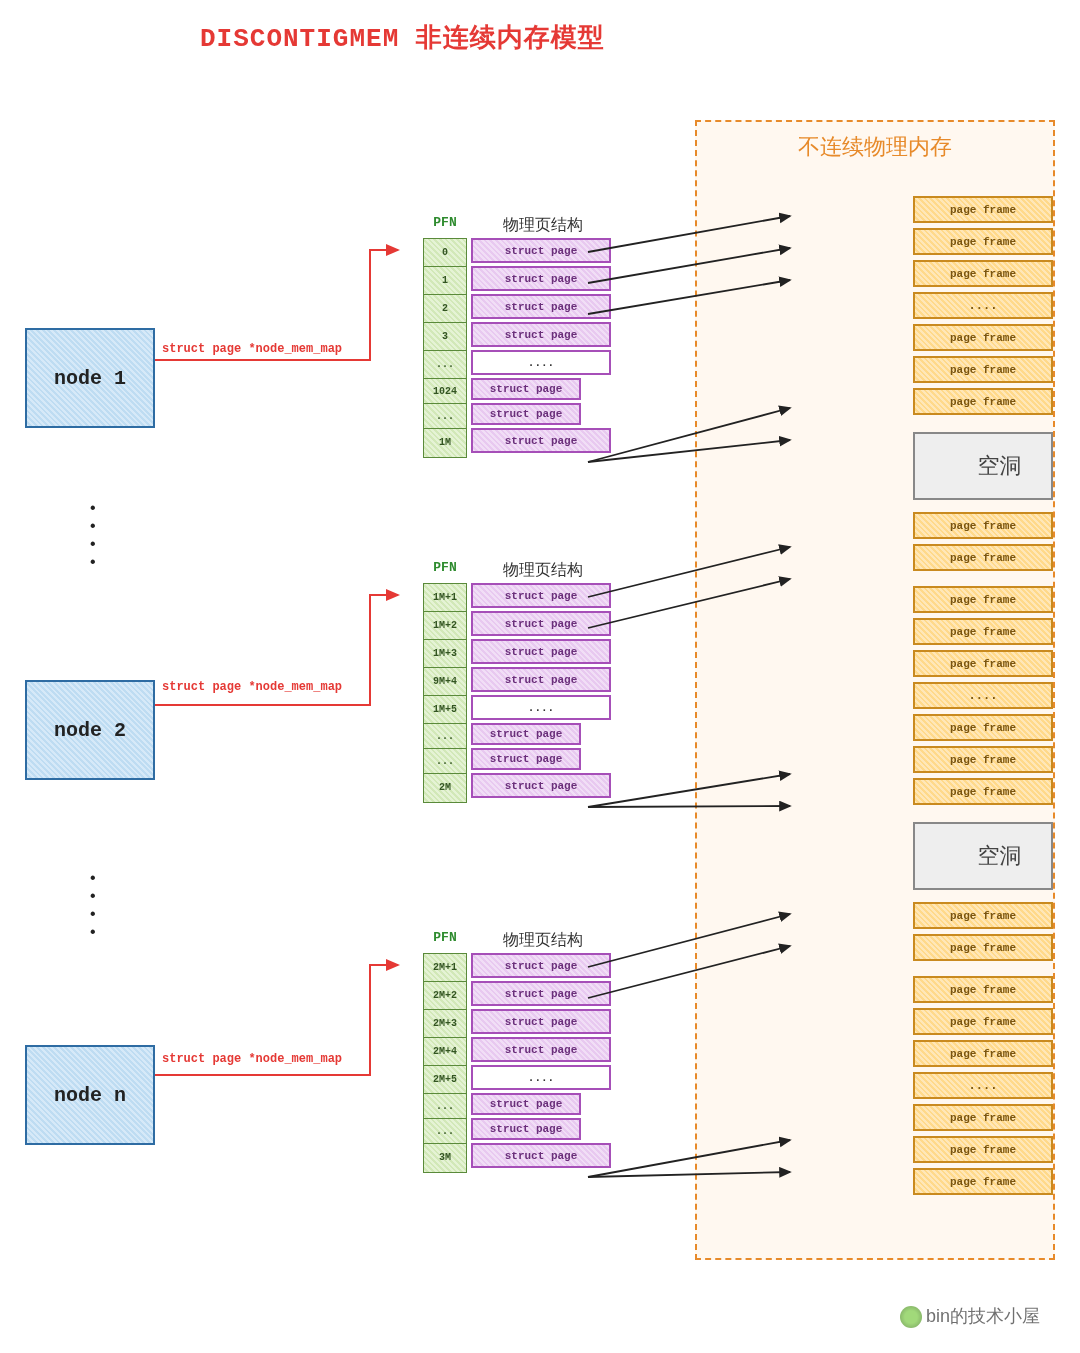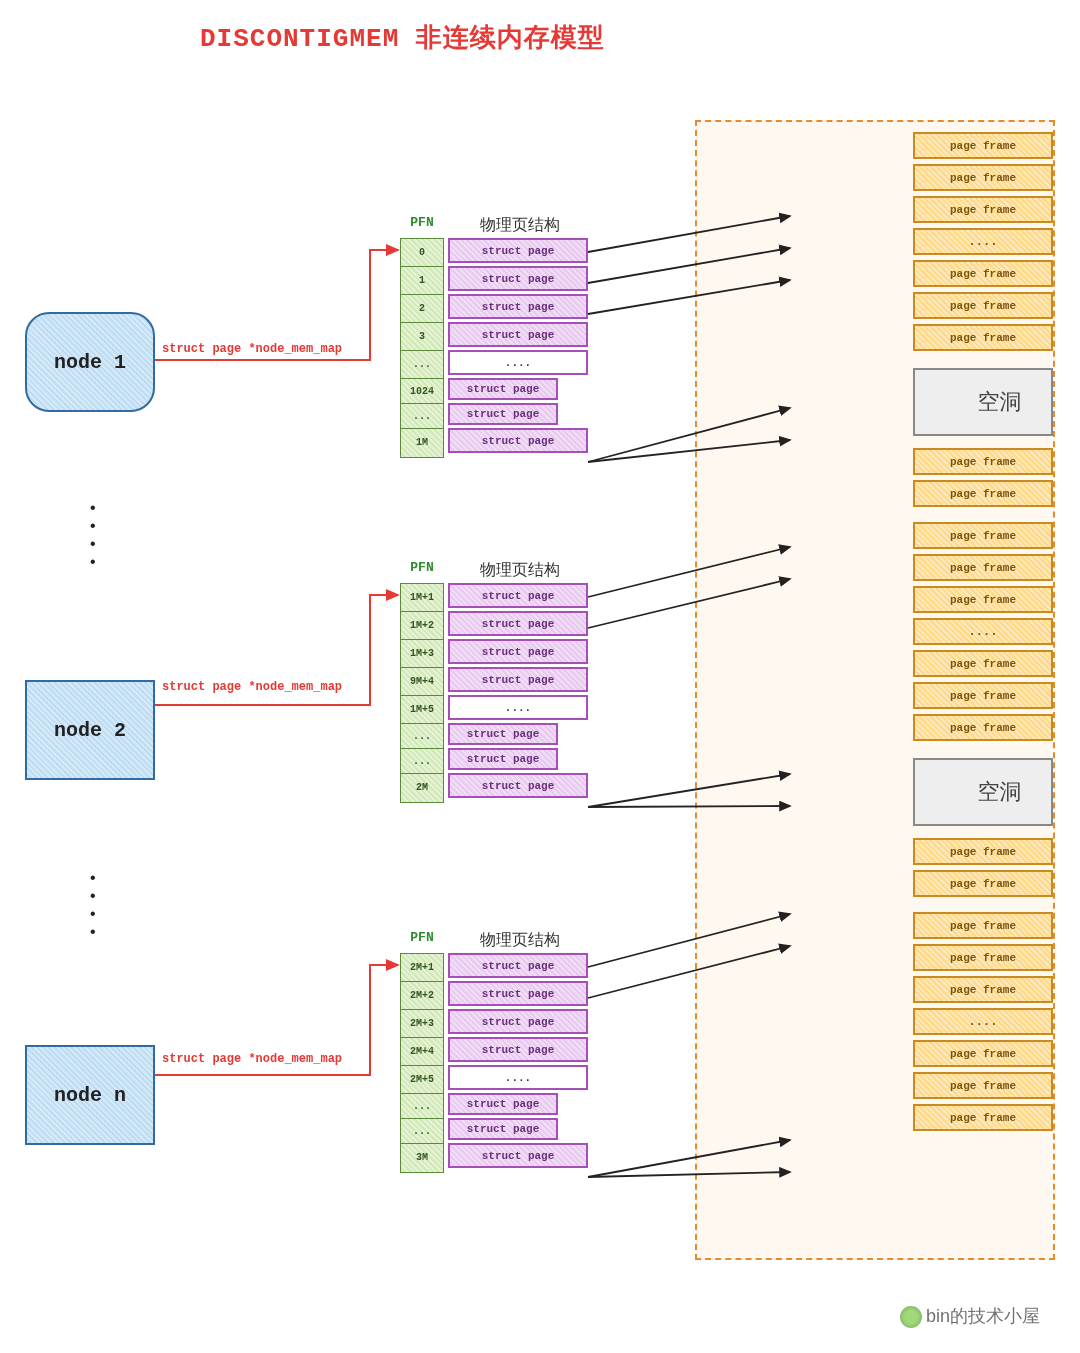--- a/index.html
+++ b/index.html
@@ -97,21 +97,21 @@
   .pointer-label {
     position: absolute;
     font-size: 12px;
     color: #e53935;
     font-weight: bold;
   }
 
   
   .pfn-table {
     position: absolute;
-    left: 400px;
+    left: 423px;
   }
   .pfn-header {
     display: flex;
     margin-bottom: 2px;
   }
   .pfn-hlabel {
     width: 44px;
     font-size: 13px;
     font-weight: bold;
     color: #2e8b2e;
@@ -187,20 +187,21 @@
     vertical-align: middle;
     margin-right:4px;
   }
 </style>
 </head>
 <body>
 
 <div class="title">DISCONTIGMEM 非连续内存模型</div>
 
 <div class="phys-mem">
+  <div class="phys-mem-title">不连续物理内存</div>
   <div class="frame-col" id="frame-col">
       <div class="page-frame">page frame</div>
       <div class="page-frame">page frame</div>
       <div class="page-frame">page frame</div>
       <div class="page-frame dots">....</div>
       <div class="page-frame">page frame</div>
       <div class="page-frame">page frame</div>
       <div class="page-frame">page frame</div>
       <div class="hole">空洞</div>
       <div class="page-frame">page frame</div>
@@ -219,21 +220,21 @@
       <div class="page-frame">page frame</div>
       <div class="page-frame">page frame</div>
       <div class="page-frame dots">....</div>
       <div class="page-frame">page frame</div>
       <div class="page-frame">page frame</div>
       <div class="page-frame">page frame</div>
     </div>
 </div>
 
 <div id="nodes-container">
-    <div class="node-box" style="top: 312px; border-radius: 24px;">node 1</div>
+    <div class="node-box" style="top: 328px;">node 1</div>
     <div class="node-box" style="top: 680px; text-align: right;">node 2</div>
     <div class="node-box" style="top: 1045px; text-align: center;">node n</div>
   </div>
 
 <div id="vdots-container">
     <div class="vdots" style="top: 500px;">•<br>•<br>•<br>•</div>
     <div class="vdots" style="top: 870px;">•<br>•<br>•<br>•</div>
   </div>
 
 <div id="pointer-labels">

